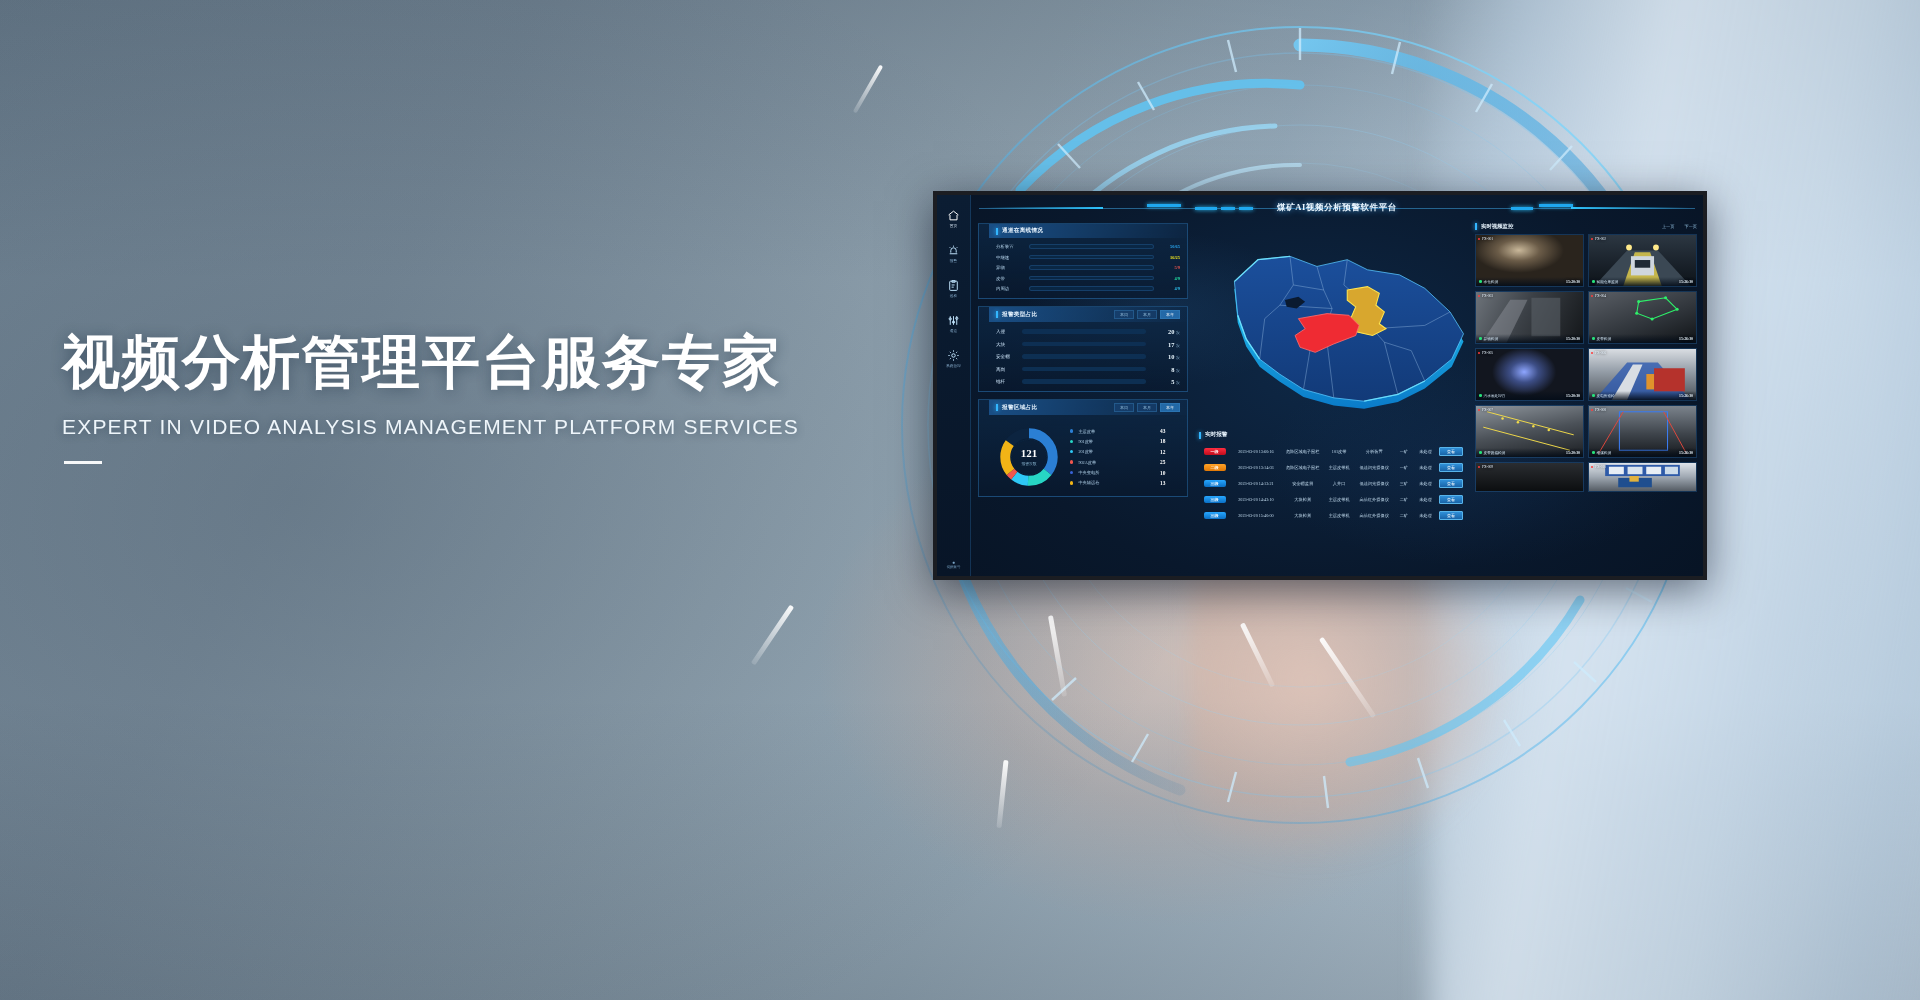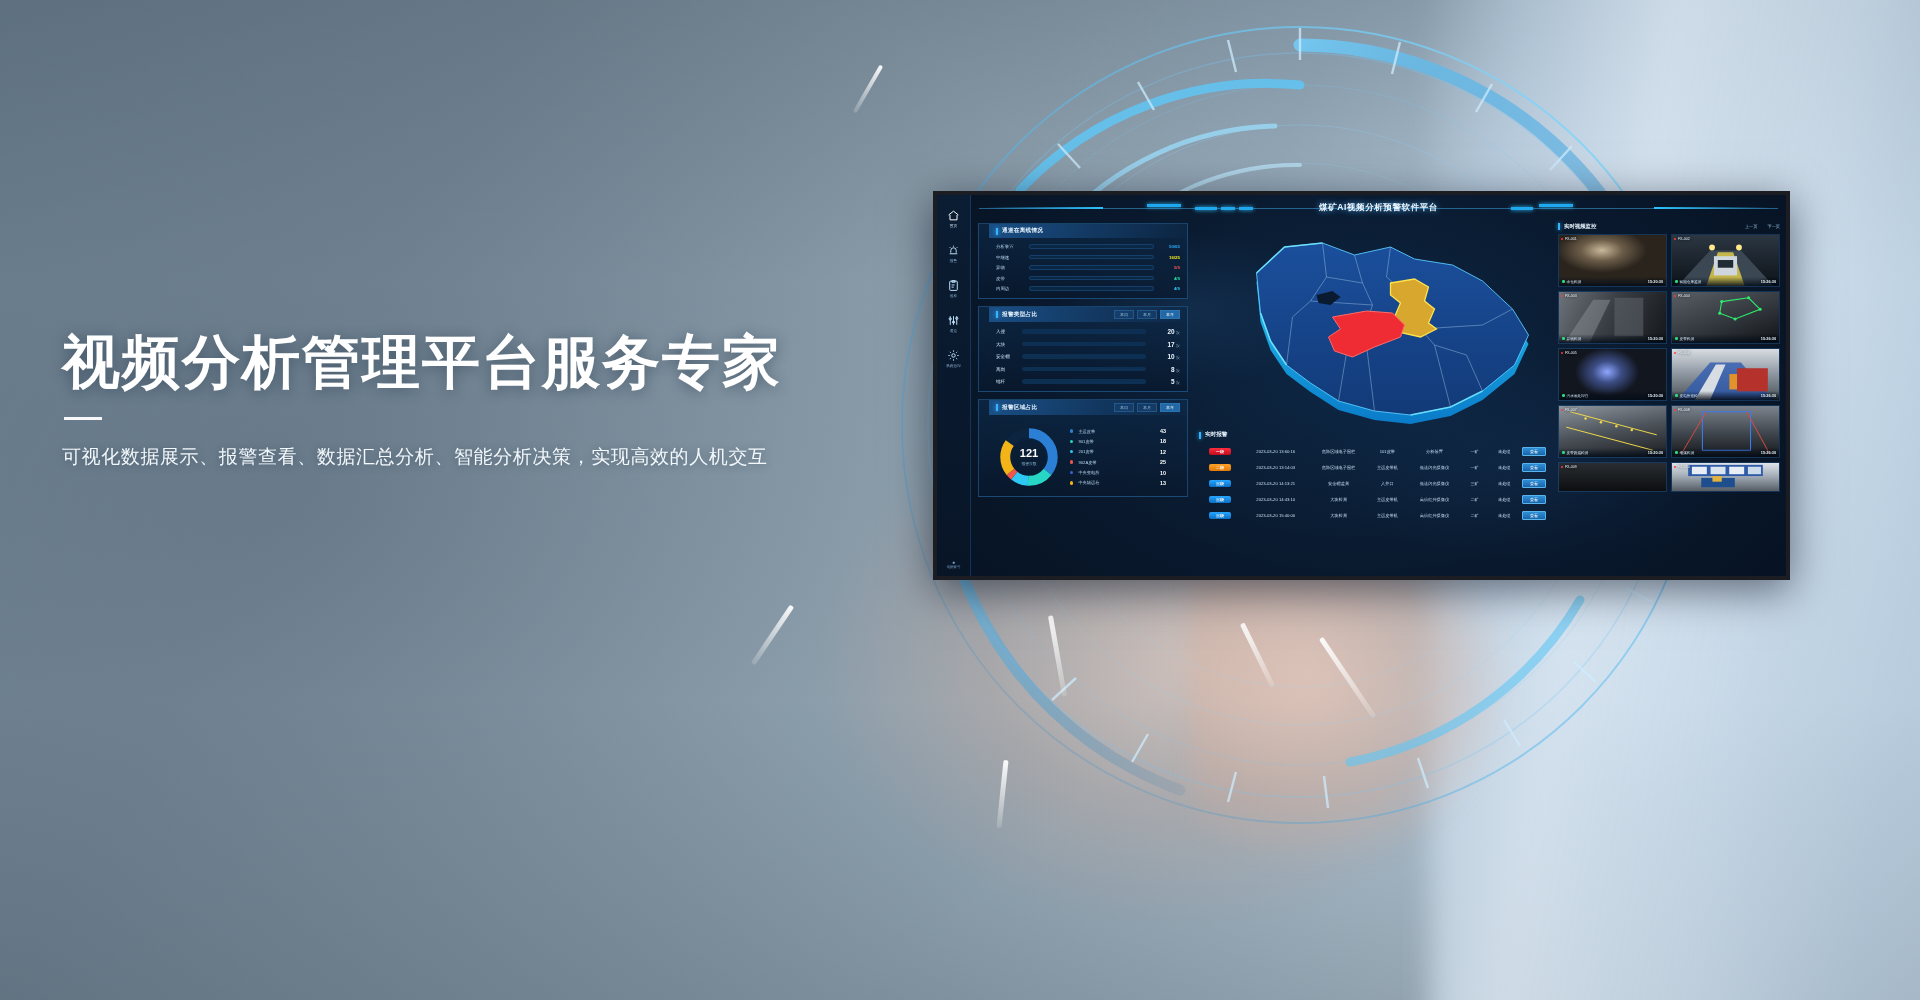--- a/index.html
+++ b/index.html
@@ -34,25 +34,26 @@
     position:absolute; left:1190px; top:560px; width:420px; height:440px;
     background: radial-gradient(ellipse 260px 240px at 120px 120px, rgba(238,200,182,0.62) 0%, rgba(214,172,152,0.34) 52%, rgba(160,160,165,0) 78%);
     filter:blur(10px);
   }
 
   
   #hud { position:absolute; left:880px; top:10px; width:840px; height:830px; pointer-events:none; }
 
   
   #monitor {
-    position:absolute; left:933px; top:191px; width:857px; height:389px;
+    position:absolute; left:933px; top:191px; width:774px; height:389px;
     background:#0a1526;
     border:4px solid #1b1d22;
     box-shadow:0 10px 40px rgba(0,10,25,0.55);
     overflow:hidden;
+    font-family:Liberation Serif, serif;
   }
   #screen { position:absolute; inset:0;
     background:
       radial-gradient(ellipse 600px 400px at 50% 45%, #0e2846 0%, #09182c 55%, #061120 100%);
     display:flex; color:#cfe6f8; font-size:4.2px;
   }
   
   #screen::before { content:""; position:absolute; inset:0;
     background:
       radial-gradient(ellipse 200px 110px at 30% 30%, rgba(40,90,140,0.22), transparent 70%),
@@ -770,15 +771,15 @@
           </div>
 
         </div>
       </div>
     </div>
   </div>
 </div>
 
 <div id="hero">
   <h1>视频分析管理平台服务专家</h1>
+  <h2>EXPERT IN VIDEO ANALYSIS MANAGEMENT PLATFORM SERVICES</h2>
   <div class="rule"></div>
-  <p>可视化数据展示、报警查看、数据汇总分析、智能分析决策，实现高效的人机交互</p>
 </div>
 
 </body></html>

